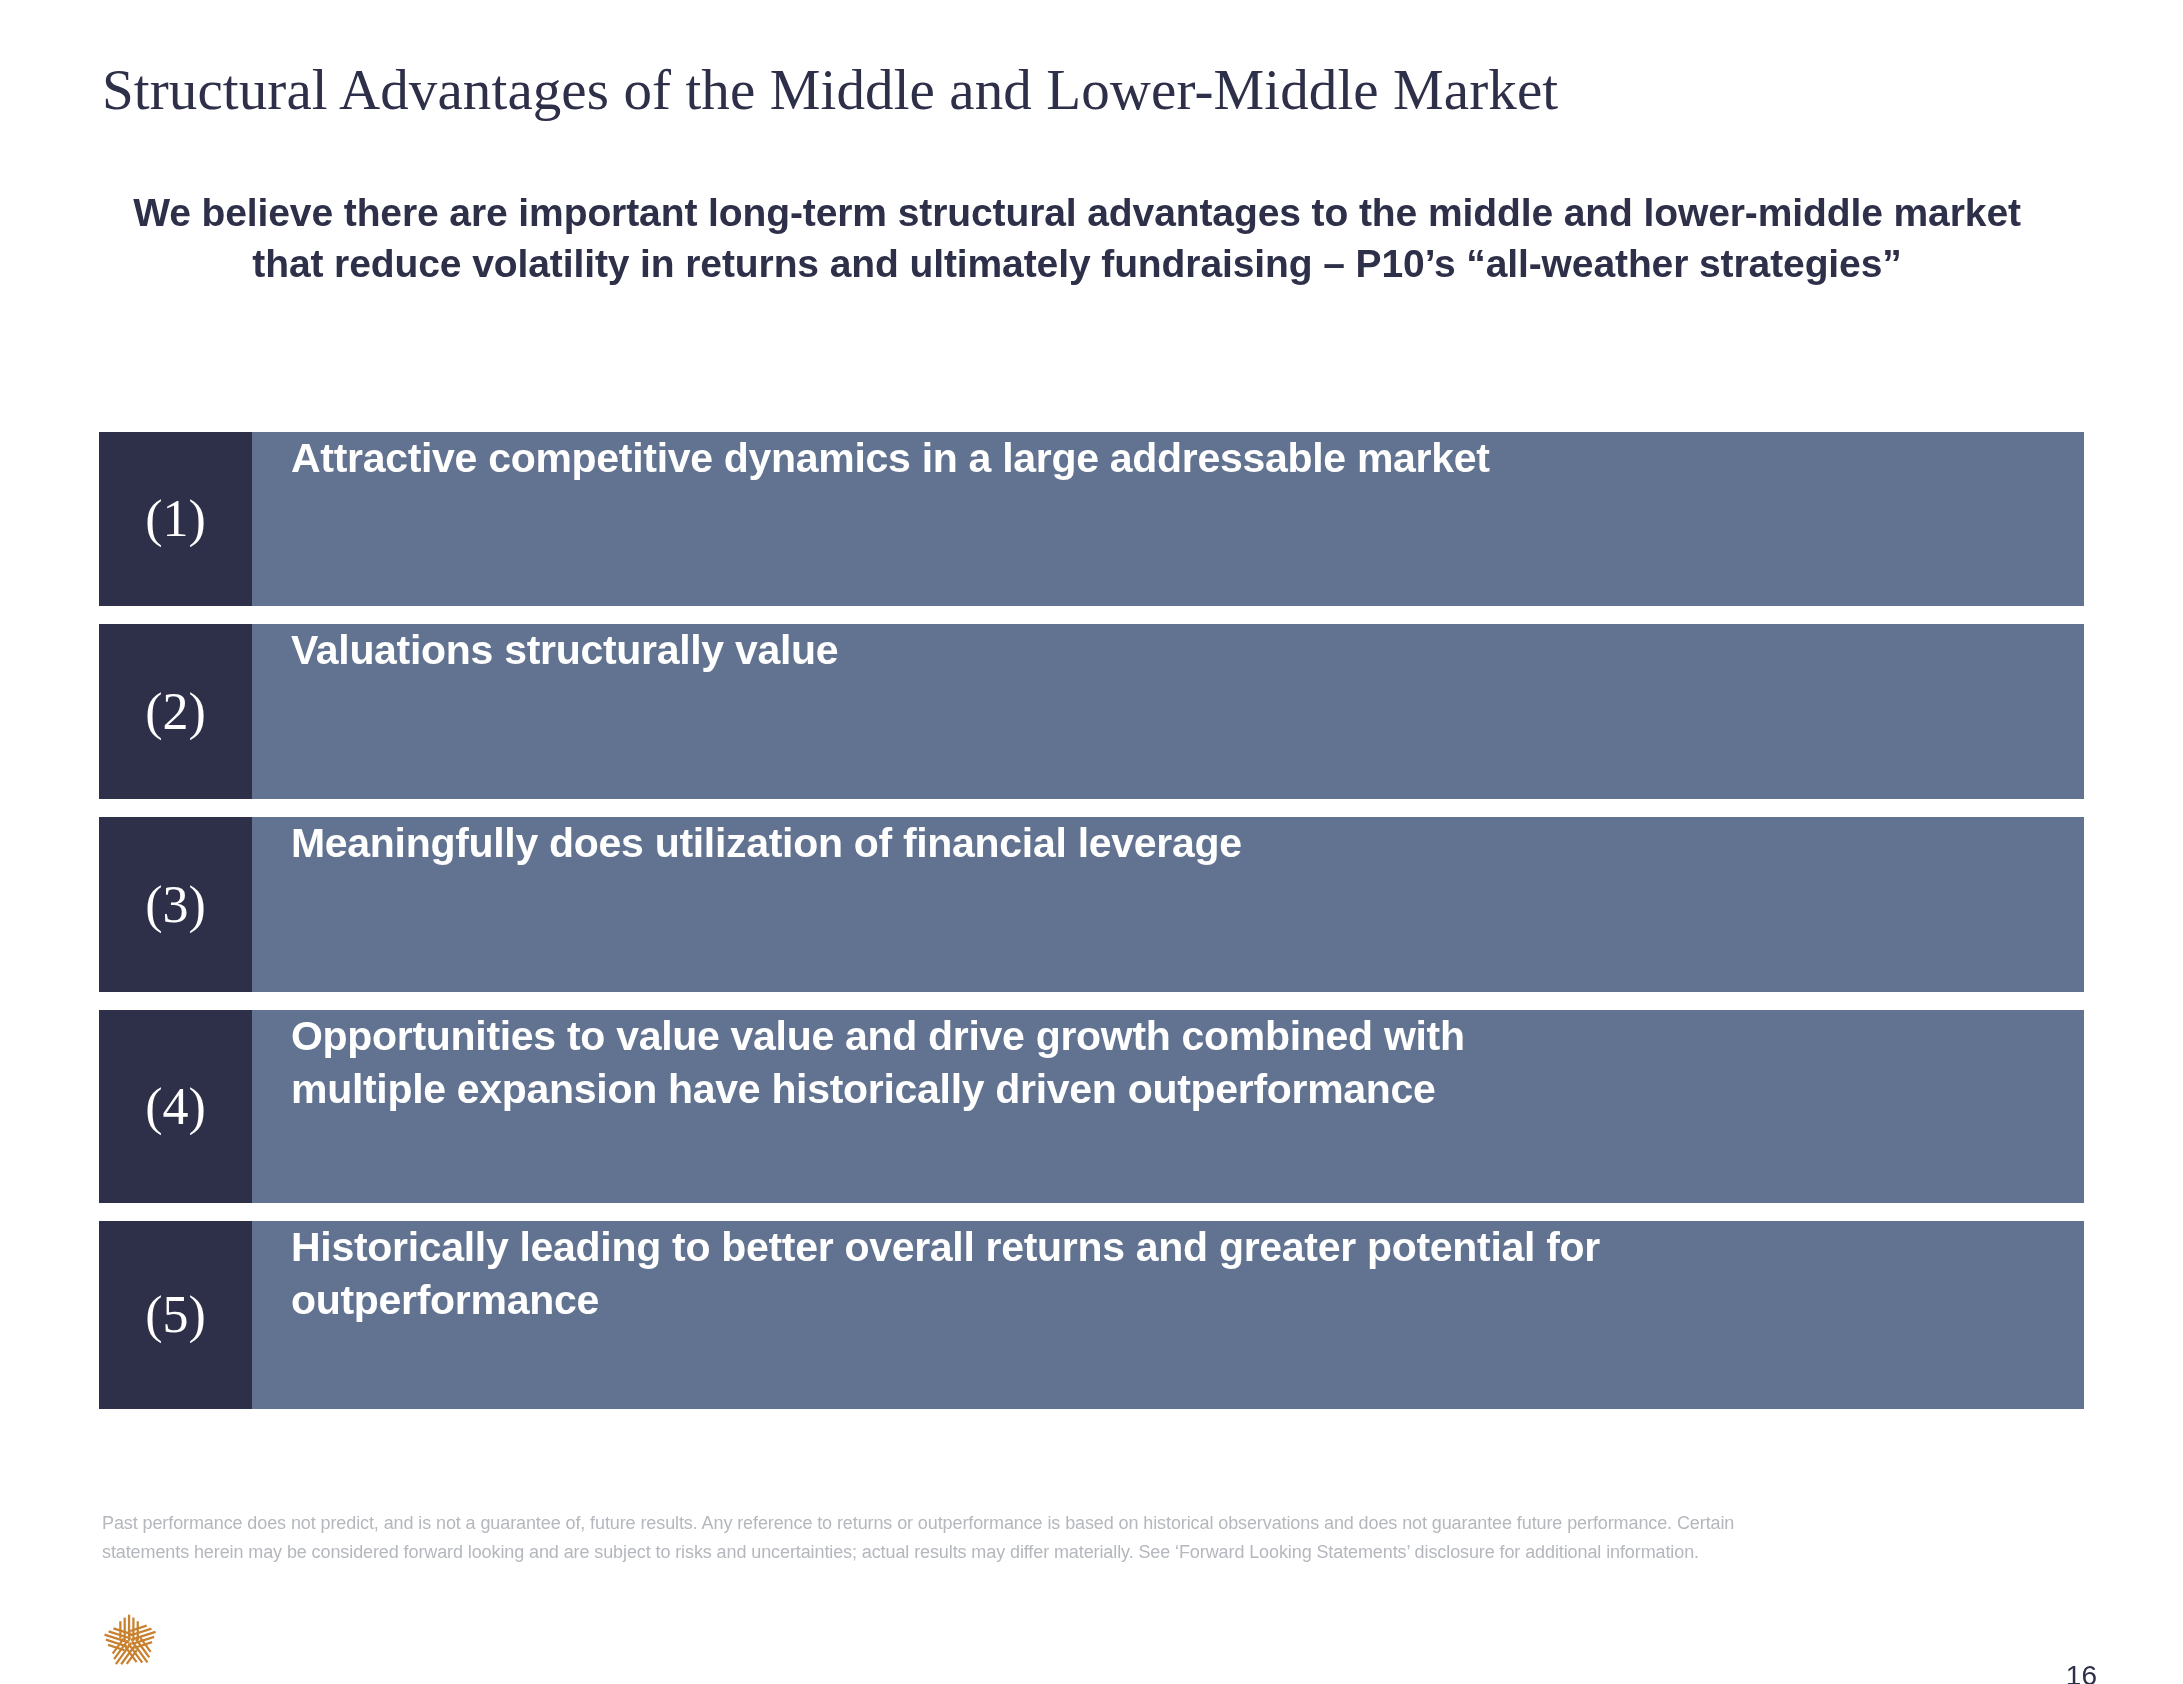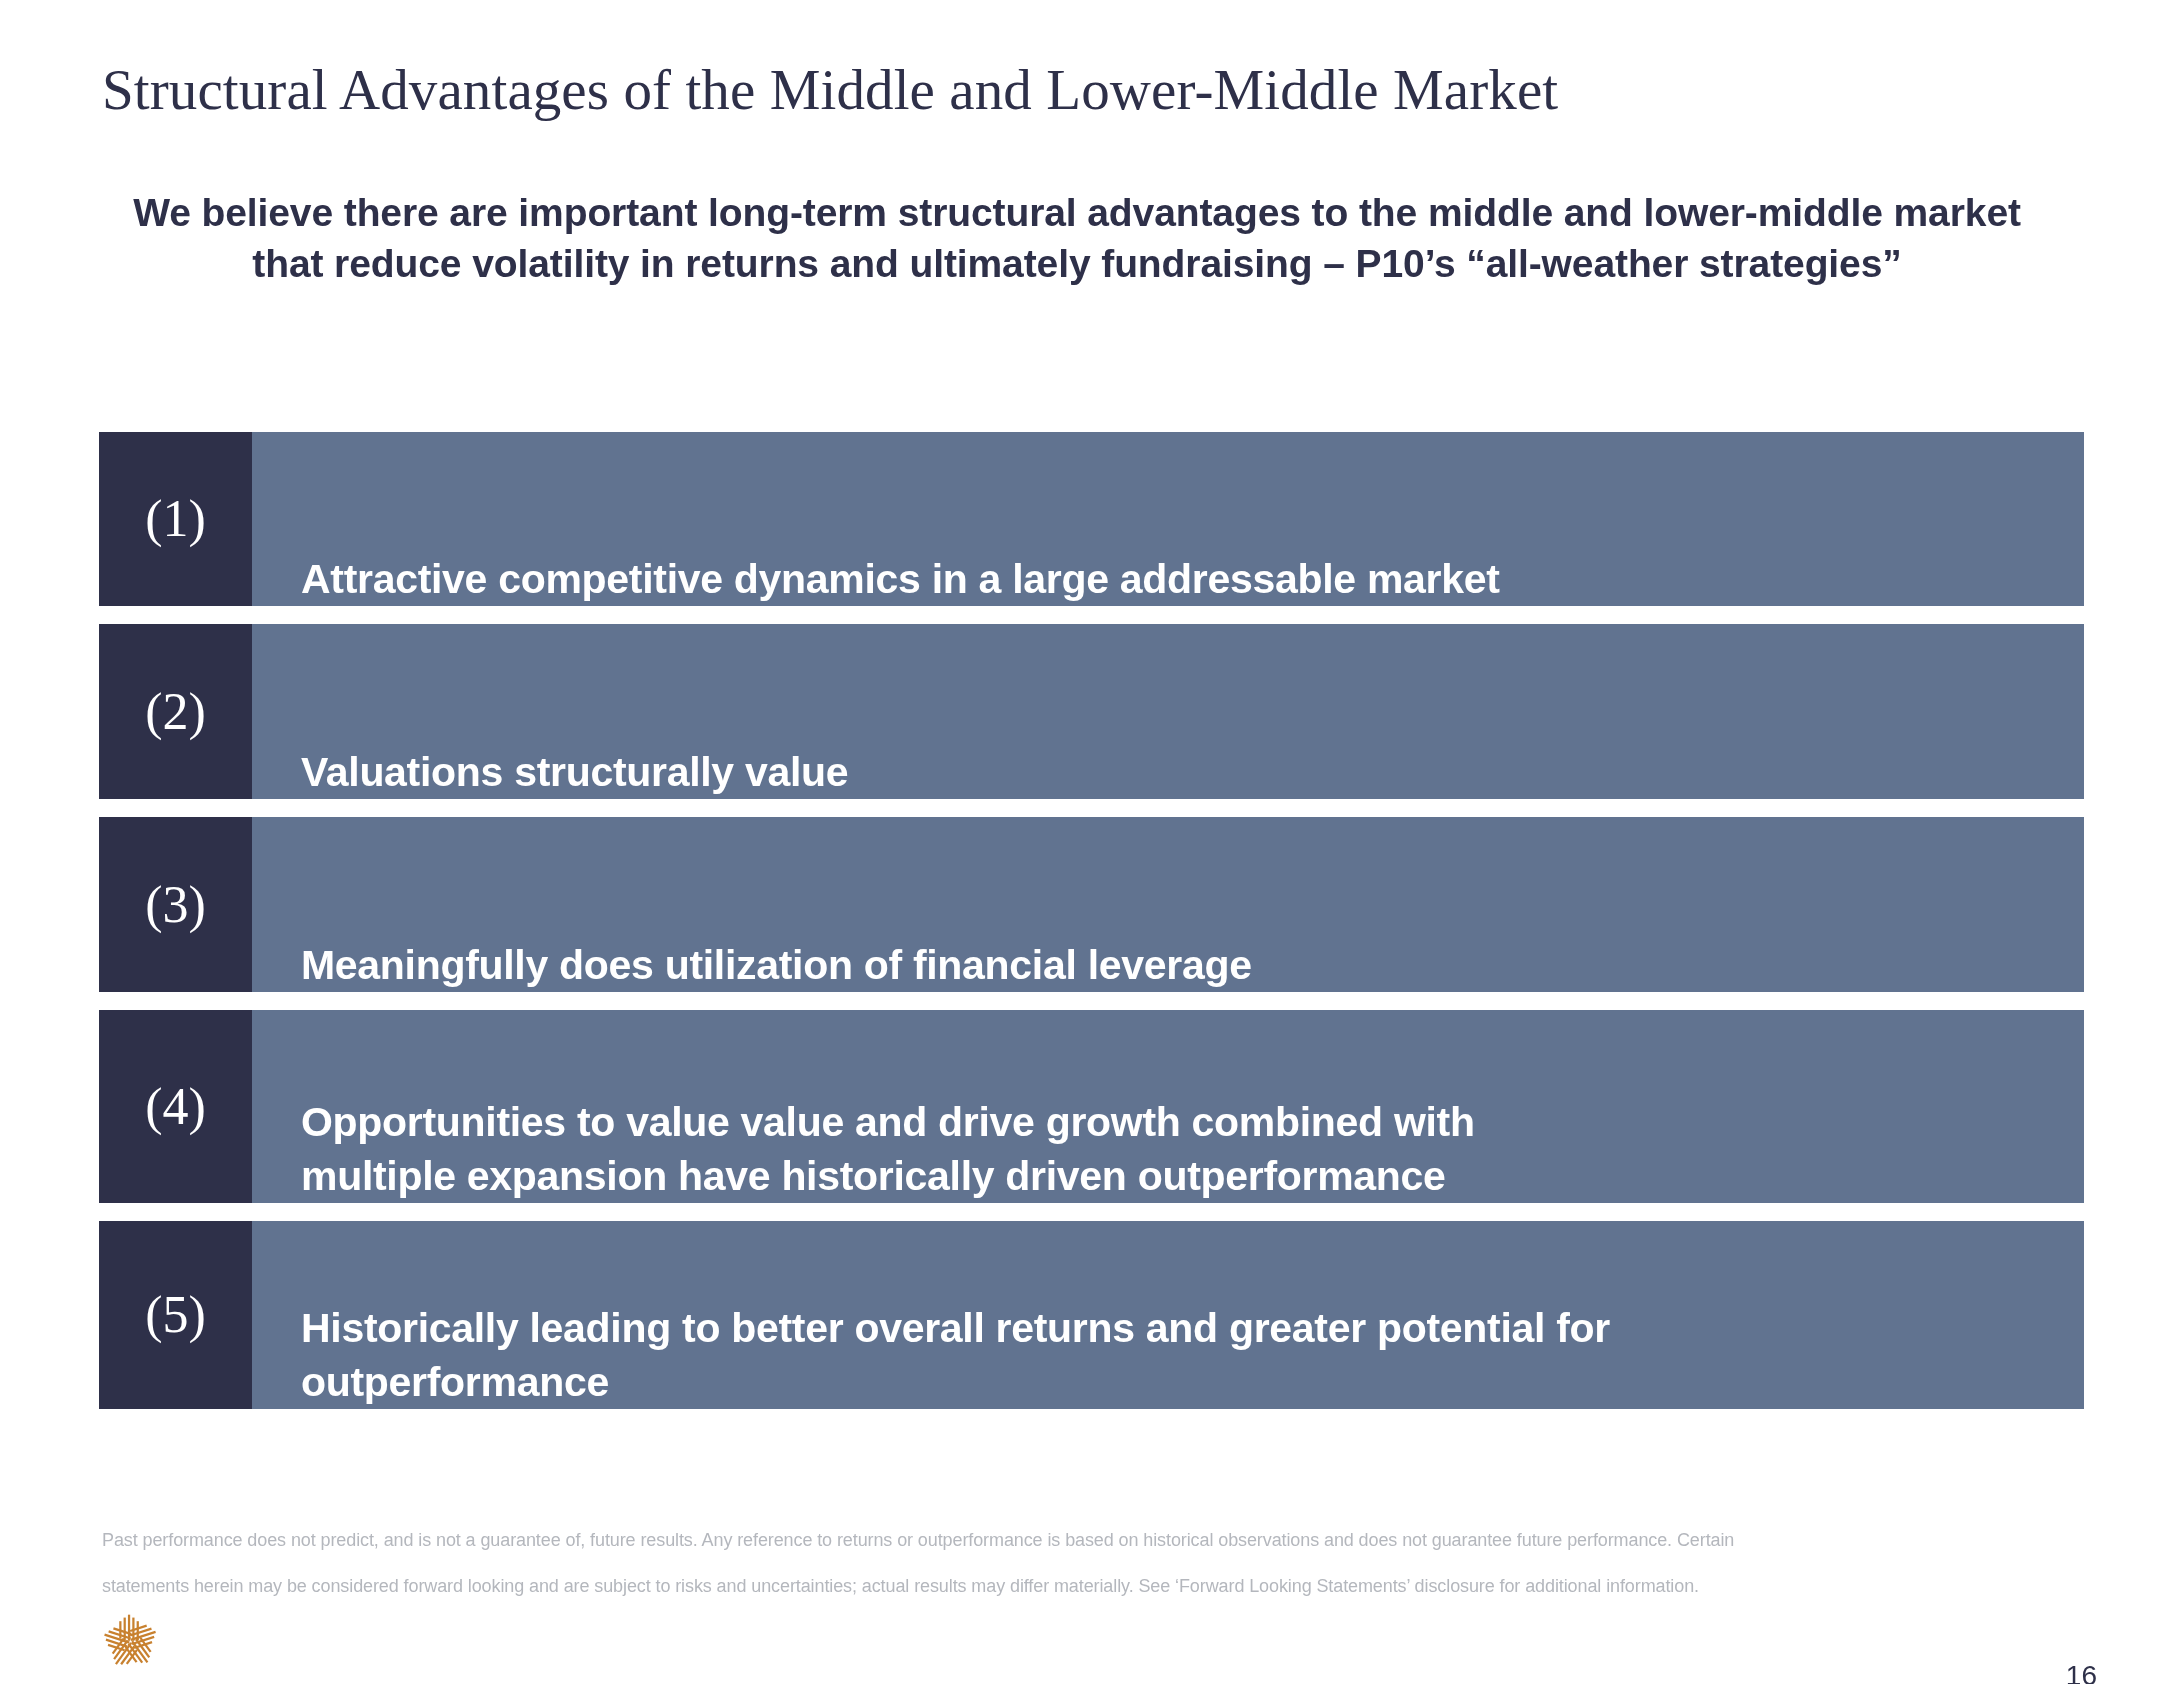--- a/index.html
+++ b/index.html
@@ -77,22 +77,22 @@
     font-family: "Liberation Serif", "DejaVu Serif", serif;
     font-size: 52px;
     font-weight: 400;
     line-height: 1;
   }
 
   .row-body {
     flex: 1 1 auto;
     background: #617390;
     display: flex;
-    align-items: flex-end;
-    padding: 0 41px 0 49px;
+    align-items: flex-start;
+    padding: 0 41px 0 39px;
     color: #ffffff;
     font-family: "Liberation Sans", sans-serif;
     font-size: 41px;
     font-weight: 700;
     line-height: 1.30;
     letter-spacing: -0.3px;
   }
 
   .row-1 .row-num, .row-1 .row-body { height: 174px; }
   .row-2 .row-num, .row-2 .row-body { height: 175px; }
@@ -108,21 +108,21 @@
     left: 102px;
     top: 1509px;
     width: 1994px;
     font-family: "Liberation Sans", sans-serif;
     font-size: 18px;
     font-weight: 400;
     line-height: 1.62;
     color: #b4b7bd;
     letter-spacing: -0.1px;
   }
-  .footnote-line { display: block; white-space: nowrap; margin-top: 17px; }
+  .footnote-line { display: block; white-space: nowrap; }
 
   
   .logo {
     position: absolute;
     left: 87px;
     top: 1610px;
     width: 87px;
     height: 63px;
   }
   .logo svg { display: block; width: 87px; height: 63px; }

